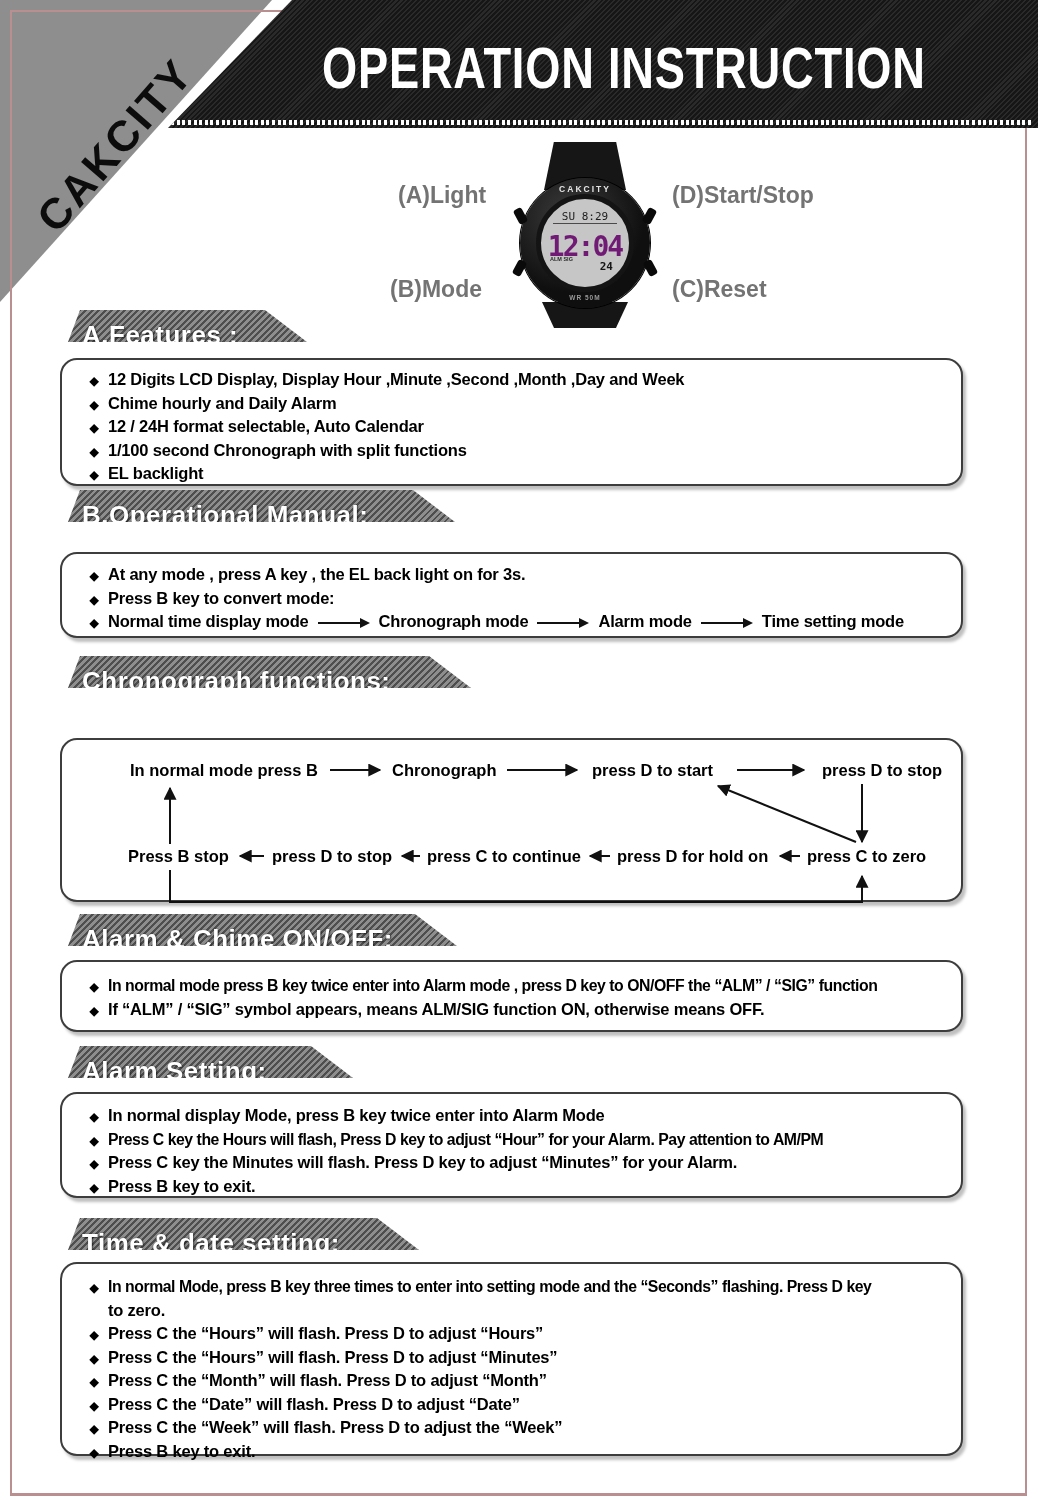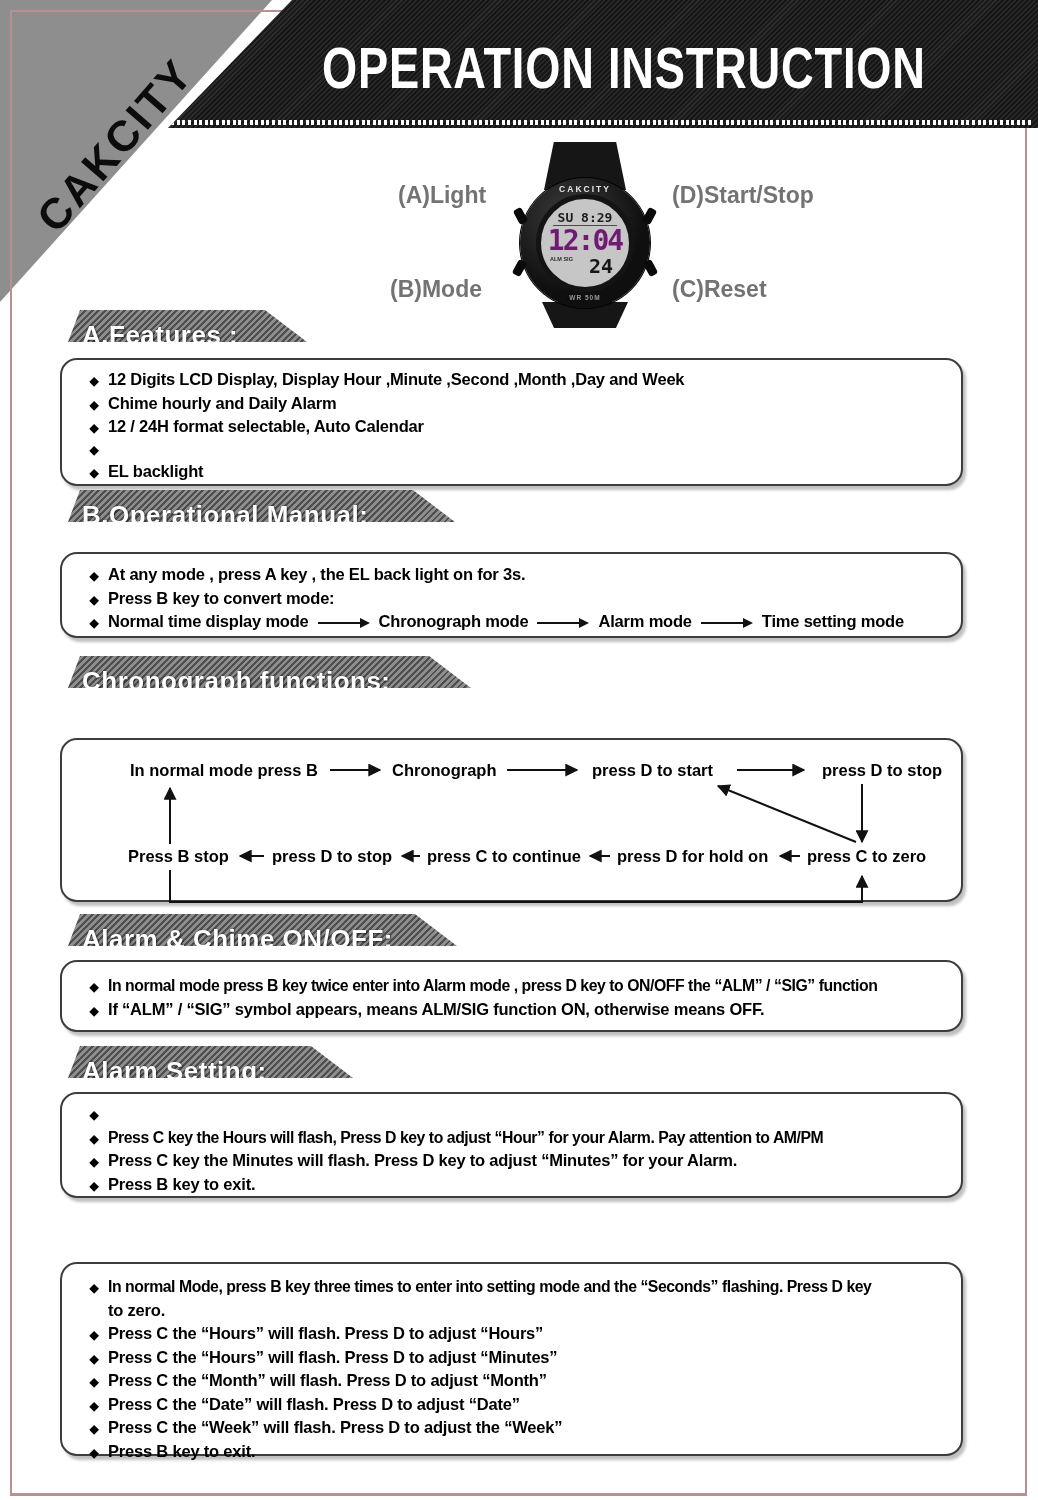--- a/index.html
+++ b/index.html
@@ -36,27 +36,27 @@
     background:radial-gradient(circle at 38% 30%,#3c3c3c,#0f0f0f 62%);box-shadow:0 0 0 1px #000;}
   .case .btn{position:absolute;width:9px;height:16px;background:#0a0a0a;border-radius:3px;}
   .btn.b1{left:-4px;top:30px;transform:rotate(-28deg);}
   .btn.b2{left:-5px;top:82px;transform:rotate(28deg);}
   .btn.b3{right:-4px;top:30px;transform:rotate(28deg);}
   .btn.b4{right:-5px;top:82px;transform:rotate(-28deg);}
   .case-brand{position:absolute;left:0;right:0;top:6px;text-align:center;font-size:8.5px;
     font-weight:bold;letter-spacing:2px;color:#e4e4e4;}
   .lcd{position:absolute;left:16px;top:16px;width:88px;height:88px;border-radius:50%;
     background:#c6c6c6;border:5px solid #141414;overflow:hidden;}
-  .lcd-date{margin:12px auto 0 auto;width:72%;text-align:center;border-bottom:1.5px solid #4a4a4a;
-    font-family:"DejaVu Sans Mono",monospace;font-weight:bold;font-size:13px;color:#1c1c1c;line-height:1.1;}
+  .lcd-date{margin:12px auto 8px auto;width:72%;text-align:center;border-bottom:1.5px solid #4a4a4a;
+    font-family:"DejaVu Sans Mono",monospace;font-weight:normal;font-size:11px;color:#1c1c1c;line-height:1.1;}
   .lcd-time{text-align:center;font-family:"DejaVu Sans Mono",monospace;font-weight:bold;
     font-size:28px;letter-spacing:-2px;color:#701a75;line-height:1.05;}
   .lcd-ind{position:absolute;left:9px;top:57px;font-size:5.5px;font-weight:bold;color:#2a2a2a;}
   .lcd-sec{text-align:right;padding-right:16px;font-family:"DejaVu Sans Mono",monospace;
-    font-weight:bold;font-size:20px;color:#161616;line-height:1;}
+    font-weight:bold;font-size:11px;color:#161616;line-height:1;}
   .wr{position:absolute;left:0;right:0;bottom:7px;text-align:center;font-size:6.5px;
     letter-spacing:1px;color:#9a9a9a;font-weight:bold;}
   .watch-label{position:absolute;font-weight:bold;font-size:23px;color:#737373;z-index:2;}
 
   
   .banner{position:absolute;height:32px;z-index:6;box-sizing:border-box;
     background:repeating-linear-gradient(135deg,#8e8e8e 0 2.6px,#4e4e4e 2.6px 4.6px);
     clip-path:polygon(13px 100%,25px 0,calc(100% - 42px) 0,100% 100%);
     color:#fff;font-weight:bold;font-size:26px;line-height:50px;padding-left:27px;
     letter-spacing:.5px;text-shadow:1px 1px 2px rgba(0,0,0,.55),0 0 2px rgba(0,0,0,.35);}
@@ -122,20 +122,21 @@
       <li>
           <span class="blt">◆</span>
           <span>Chime hourly and Daily Alarm</span>
         </li>
       <li>
           <span class="blt">◆</span>
           <span>12 / 24H format selectable,  Auto Calendar</span>
         </li>
       <li>
           <span class="blt">◆</span>
+          <span>1/100 second Chronograph with split functions</span>
         </li>
       <li>
           <span class="blt">◆</span>
           <span>EL backlight</span>
         </li>
     </ul>
   </div>
 
   <div class="banner" style="left:55px;top:490px;width:400px;">B.Operational Manual:</div>
   <div class="box" style="top:552px;height:86px;padding-top:10px;">
@@ -215,36 +216,38 @@
           <span>If “ALM” / “SIG” symbol appears, means ALM/SIG function ON, otherwise means OFF.</span>
         </li>
     </ul>
   </div>
 
   <div class="banner" style="left:55px;top:1046px;width:298px;">Alarm Setting:</div>
   <div class="box" style="top:1092px;height:106px;padding-top:11px;">
     <ul>
       <li>
           <span class="blt">◆</span>
+          <span>In normal display Mode, press B key twice enter into Alarm Mode</span>
         </li>
       <li class="tight">
           <span class="blt">◆</span>
           <span>Press C key the Hours will flash, Press D key to adjust “Hour” for your Alarm. Pay attention to AM/PM</span>
         </li>
       <li>
           <span class="blt">◆</span>
           <span>Press C key the Minutes will flash. Press D key to adjust “Minutes” for your Alarm.</span>
         </li>
       <li>
           <span class="blt">◆</span>
           <span>Press B key to exit.</span>
         </li>
     </ul>
   </div>
 
+  <div class="banner" style="left:55px;top:1218px;width:364px;">Time &amp; date setting:</div>
   <div class="box" style="top:1262px;height:194px;padding-top:12px;">
     <ul>
       <li class="tight">
           <span class="blt">◆</span>
           <span>In normal Mode, press B key three times to enter into setting mode and the “Seconds” flashing. Press D key</span>
         </li>
       <li class="cont">
           <span class="blt">◆</span>
           <span>to zero.</span>
         </li>

